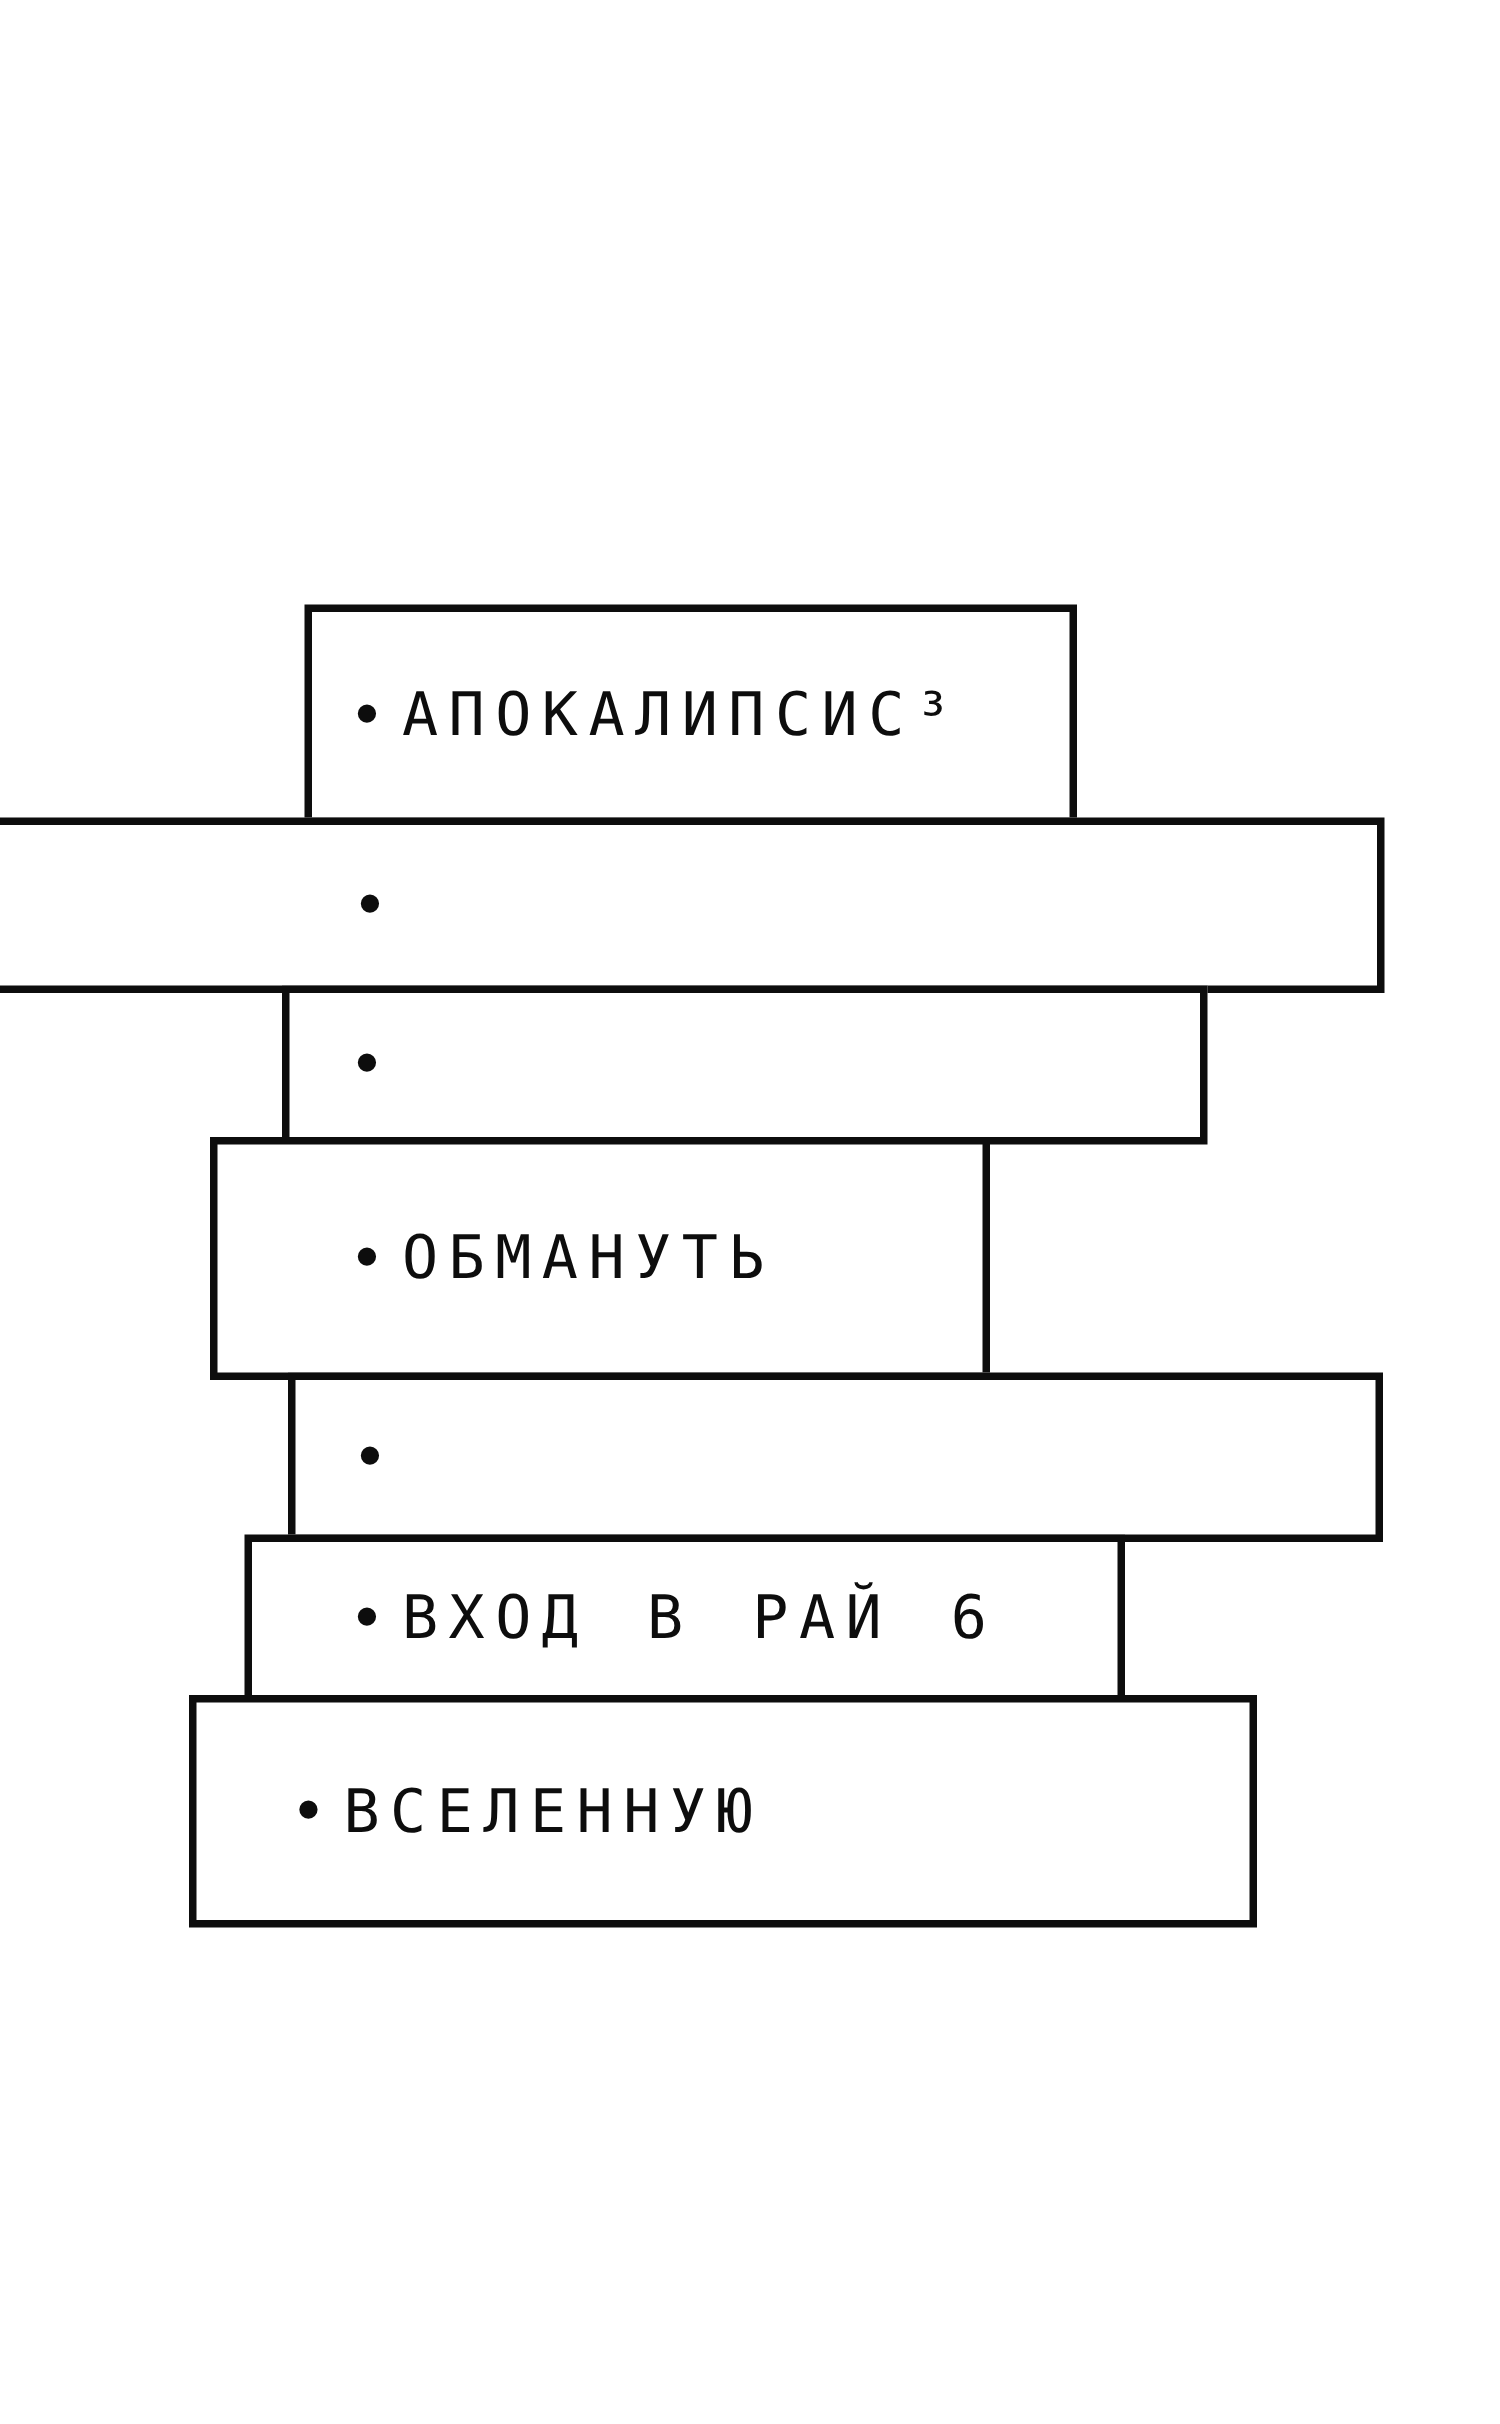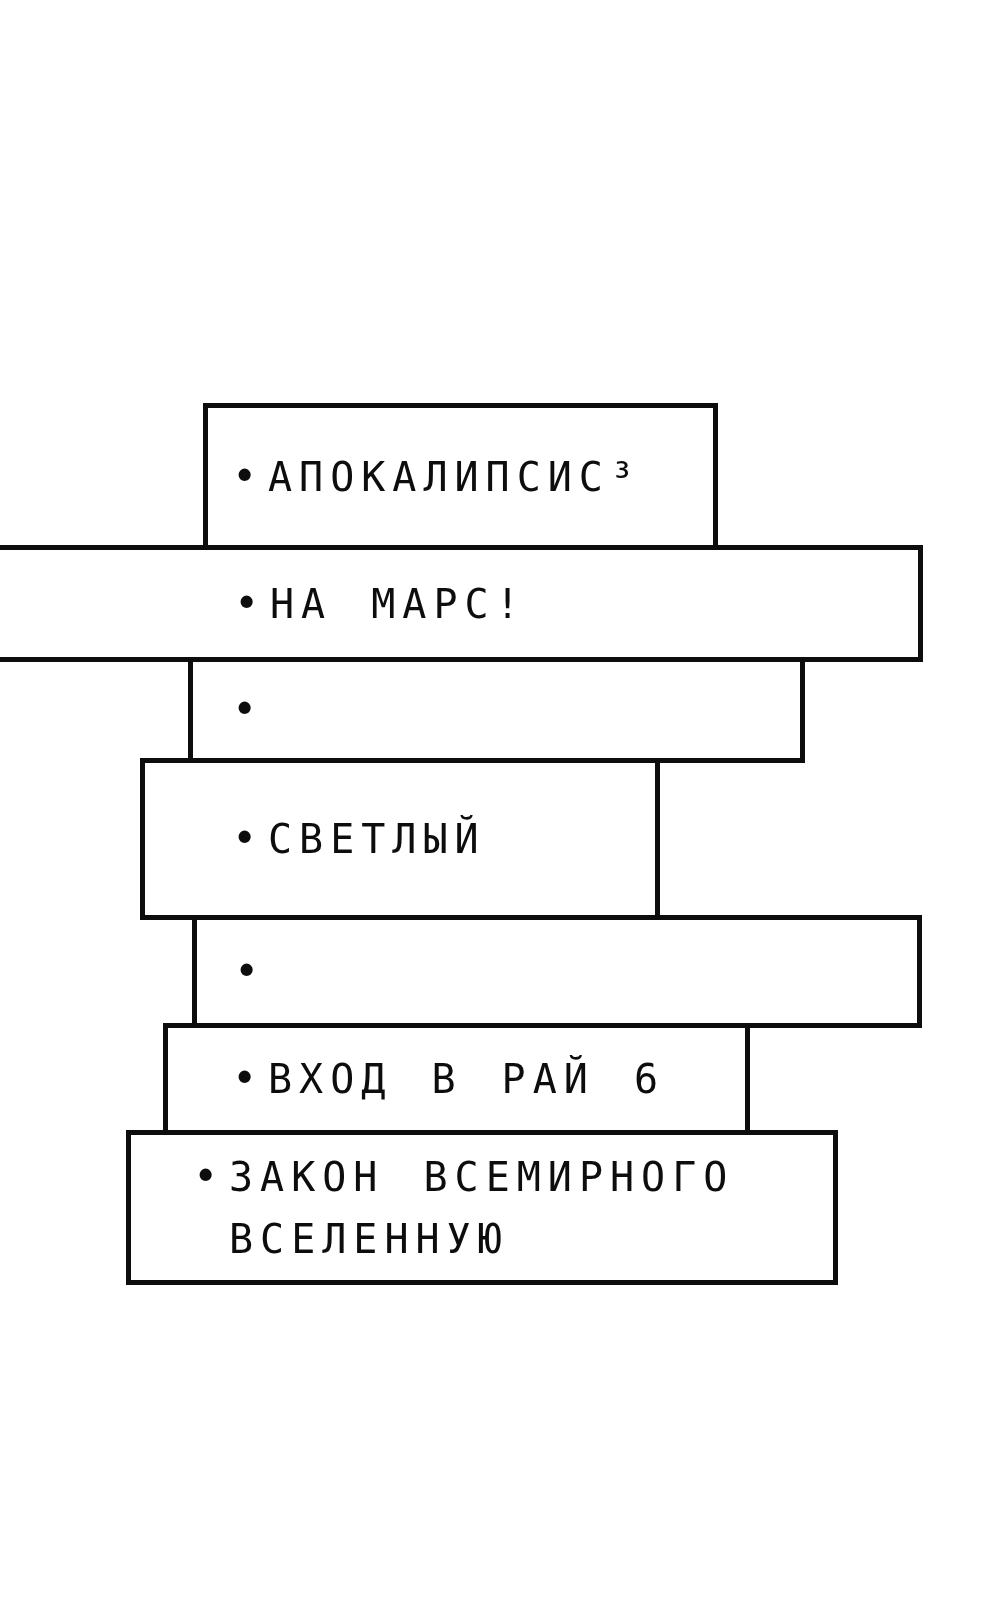--- a/index.html
+++ b/index.html
@@ -58,37 +58,34 @@
       <span class="bullet">•</span>
       <div class="lines">
         <div class="line">АПОКАЛИПСИС³</div>
       </div>
     </div>
   </div>
 
   <div class="box" style="left:-8px; top:545px; width:931px; height:117px;">
     <div class="entry" style="padding-left:237px;">
       <span class="bullet">•</span>
-      <div class="lines">
-        <div class="line">НА МАРС!</div>
-      </div>
     </div>
   </div>
 
   <div class="box" style="left:188px; top:657px; width:617px; height:106px;">
     <div class="entry" style="padding-left:39px;">
       <span class="bullet">•</span>
     </div>
   </div>
 
   <div class="box" style="left:140px; top:758px; width:520px; height:162px;">
     <div class="entry" style="padding-left:87px;">
       <span class="bullet">•</span>
       <div class="lines">
-        <div class="line">СВЕТЛЫЙ</div>
+        <div class="line">ОБМАНУТЬ</div>
       </div>
     </div>
   </div>
 
   <div class="box" style="left:192px; top:915px; width:730px; height:113px;">
     <div class="entry" style="padding-left:37px;">
       <span class="bullet">•</span>
     </div>
   </div>
 
@@ -98,19 +95,18 @@
       <div class="lines">
         <div class="line">ВХОД В РАЙ 6</div>
       </div>
     </div>
   </div>
 
   <div class="box" style="left:126px; top:1130px; width:712px; height:155px;">
     <div class="entry" style="padding-left:62px;">
       <span class="bullet">•</span>
       <div class="lines">
-        <div class="line">ЗАКОН ВСЕМИРНОГО</div>
         <div class="line">ВСЕЛЕННУЮ</div>
       </div>
     </div>
   </div>
 
 </div>
 
 </body></html>

